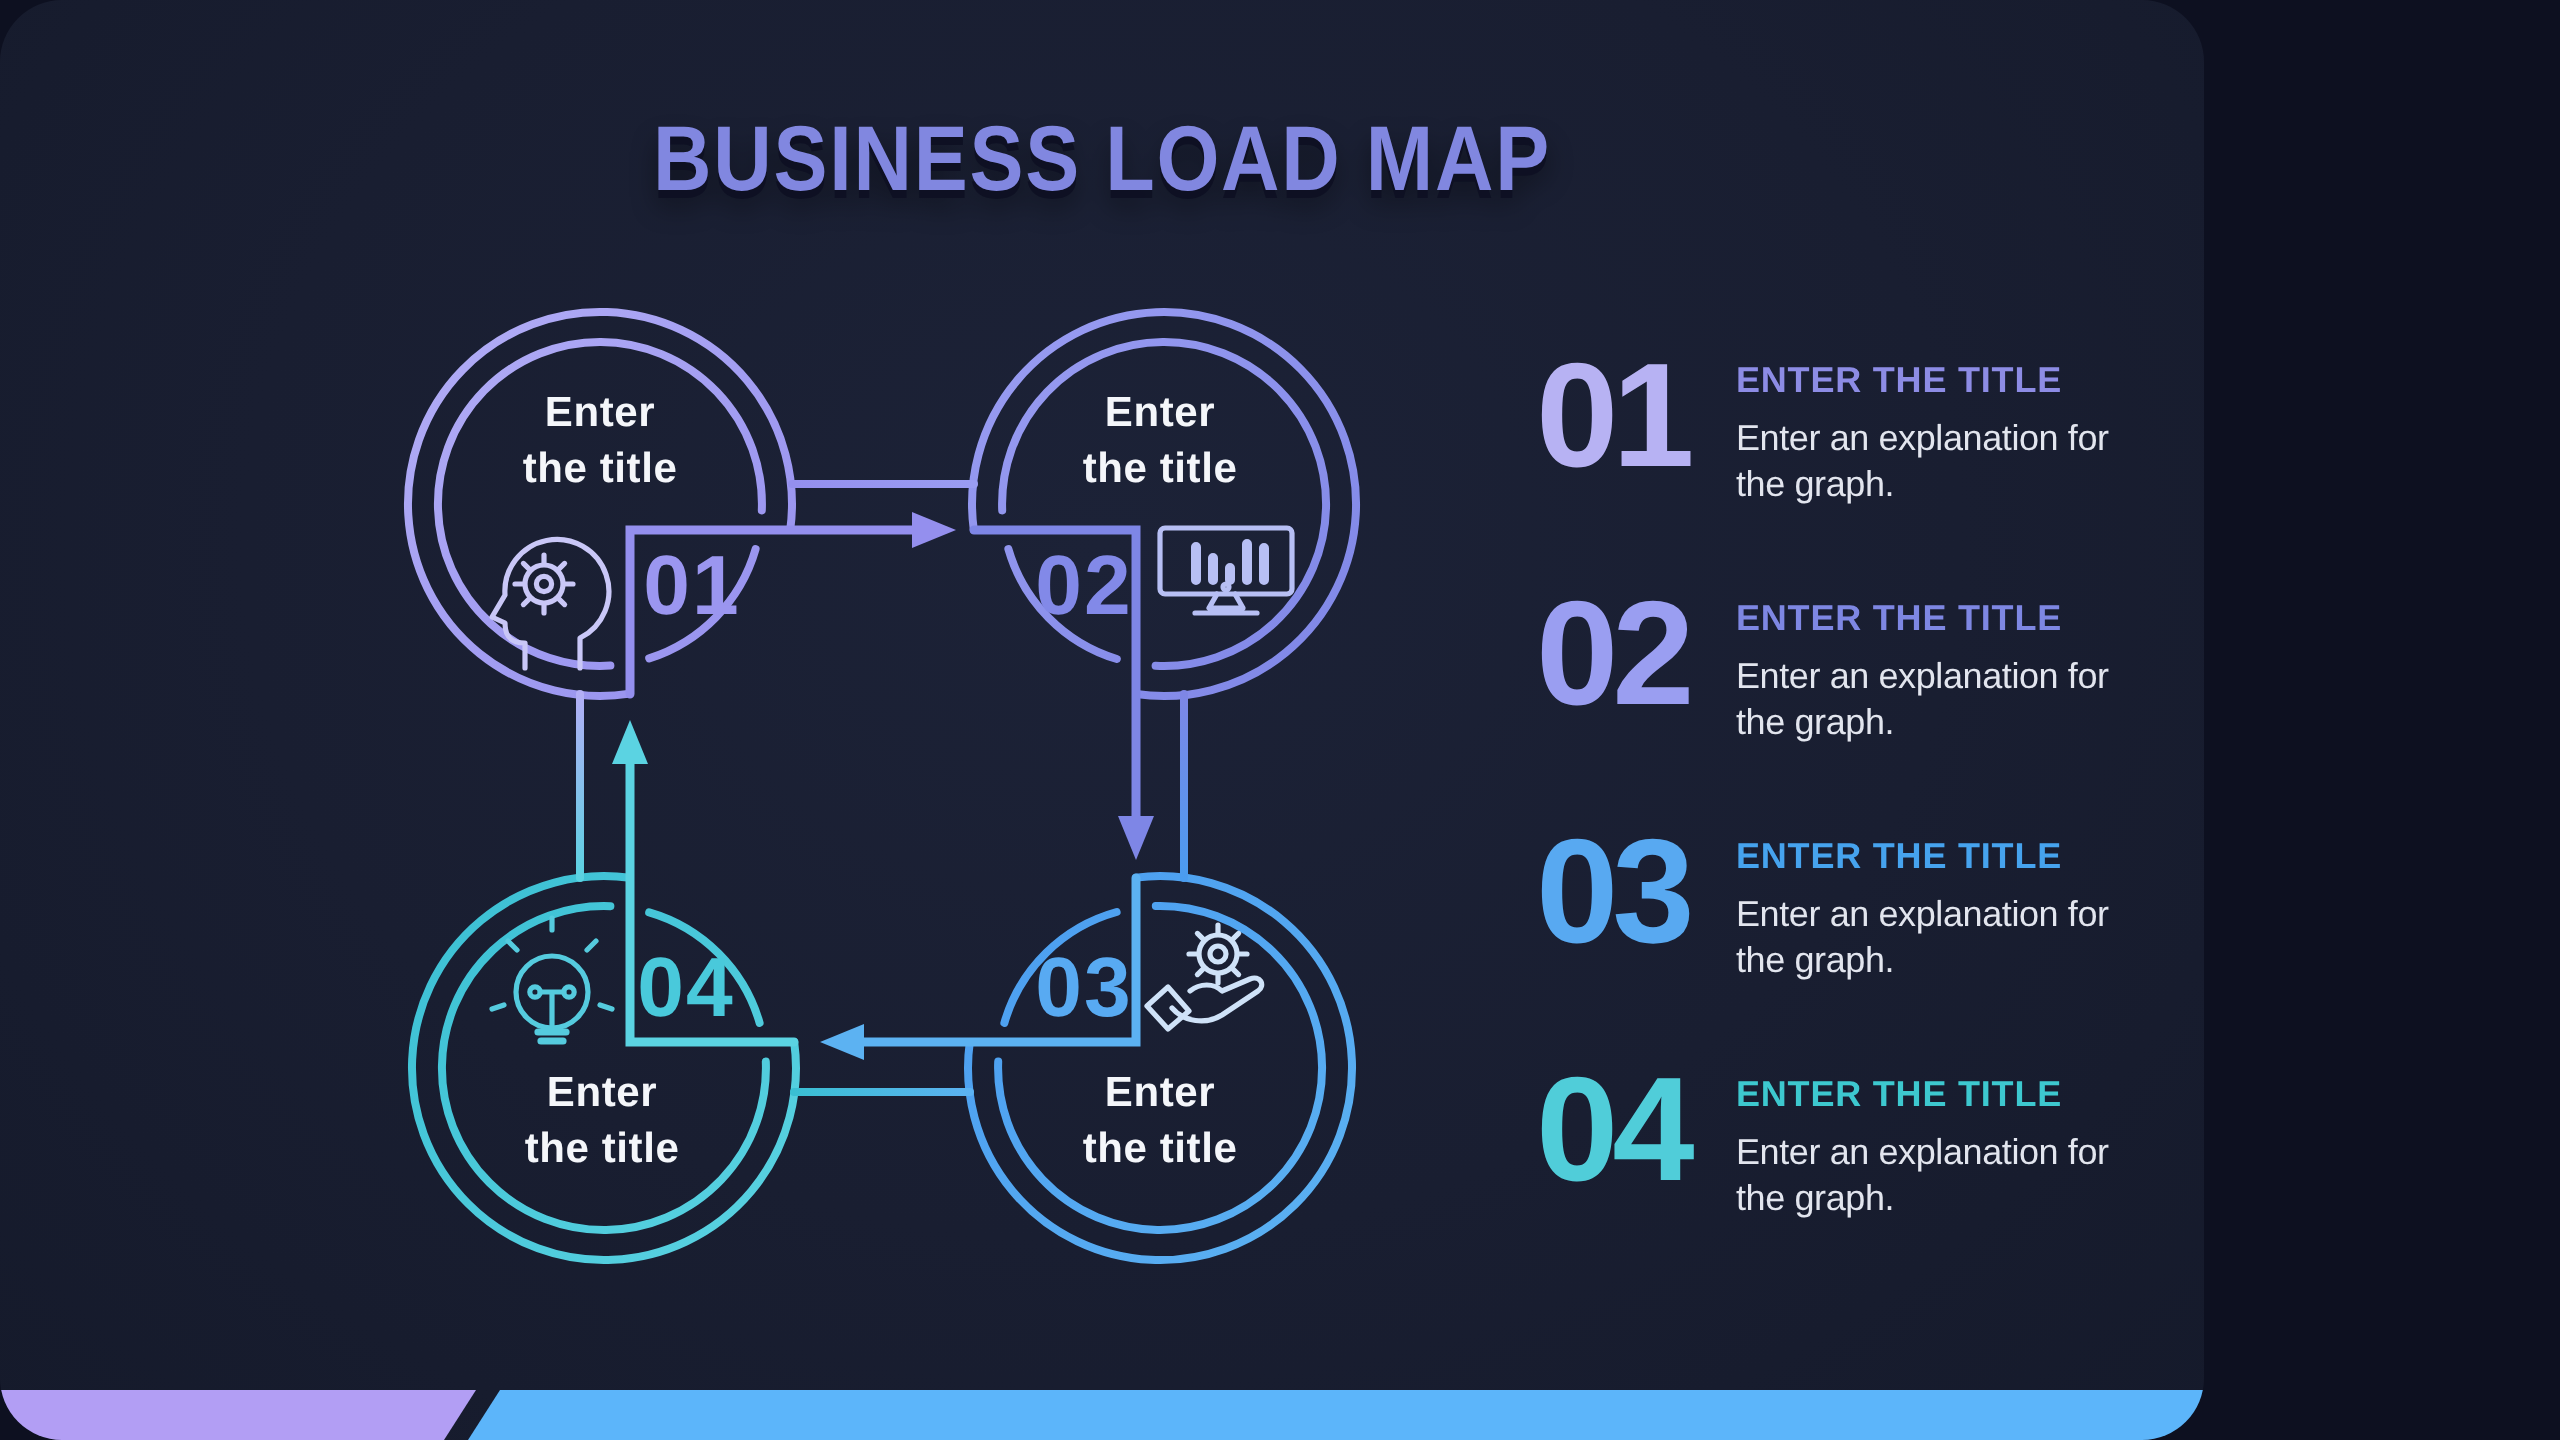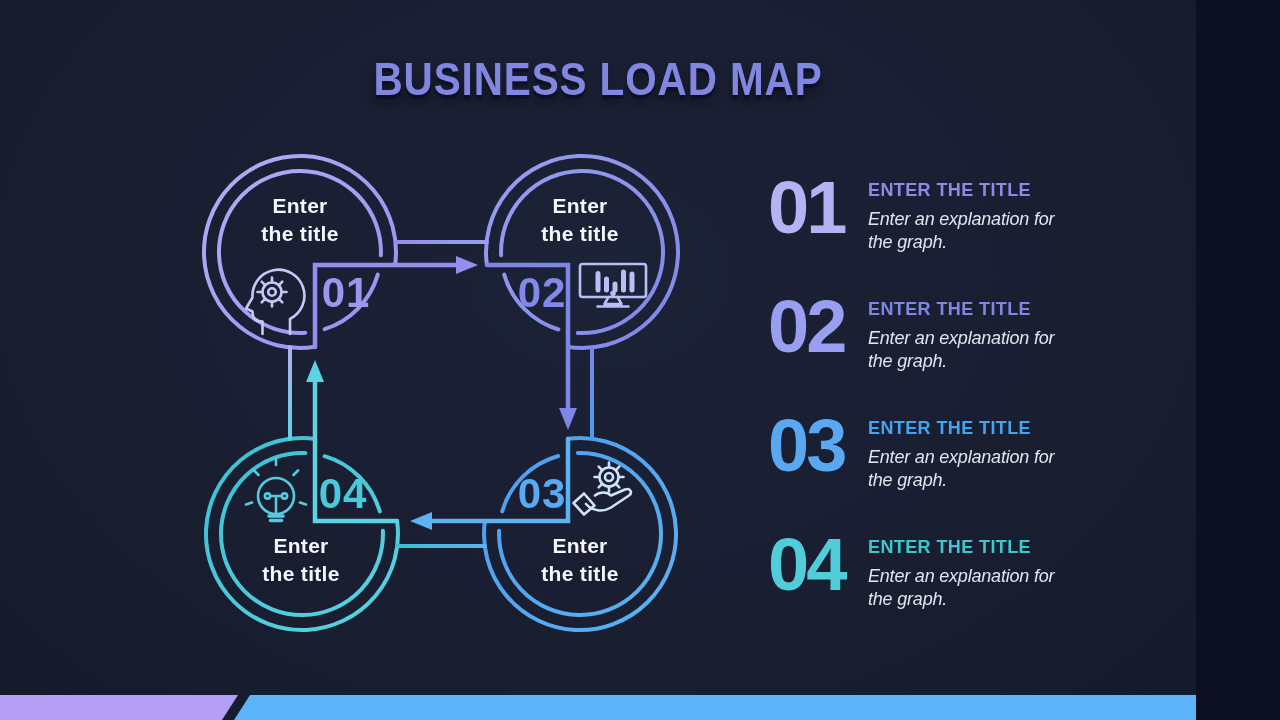--- a/index.html
+++ b/index.html
@@ -1,39 +1,40 @@
 <!DOCTYPE html>
 <html><head>
 <meta charset="utf-8">
 <style>
   html,body{margin:0;padding:0;background:#0d1020;}
   .slide{
-    position:relative;width:1196px;height:720px;overflow:hidden;
+    position:relative;width:1102px;height:720px;overflow:hidden;
     background:radial-gradient(ellipse at 50% 38%, #1c2237 0%, #191e31 55%, #151a2b 100%);
     font-family:"Liberation Sans",sans-serif;
+    border-radius:31px;
   }
   .title{
     position:absolute;top:52px;left:0;right:0;margin:0;text-align:center;
     font-size:46px;font-weight:700;letter-spacing:1px;color:#8187e0;
     transform:scaleX(.88);
     text-shadow:0 4px 0 rgba(13,16,34,.9), 0 8px 14px rgba(0,0,0,.45);
   }
   #flow-svg{position:absolute;left:0;top:0;width:1280px;height:720px;}
   .arc,.connector{fill:none;stroke-width:4;stroke-linecap:round;}
   .bracket{fill:none;stroke-width:4.5;stroke-linecap:round;stroke-linejoin:miter;}
   .icon{fill:none;stroke-width:2.6;stroke-linecap:round;stroke-linejoin:round;}
   .icon .thick{stroke-width:5;}
   .icon .mid{stroke-width:3.6;}
   .node-label{font-family:"Liberation Sans",sans-serif;font-size:21px;font-weight:700;fill:#f4f6fa;text-anchor:middle;letter-spacing:.3px;}
   .node-num{font-family:"Liberation Sans",sans-serif;font-size:42px;font-weight:700;text-anchor:middle;letter-spacing:1px;}
   .legend{position:absolute;left:768px;top:178px;display:flex;flex-direction:column;gap:43px;}
   .legend-row{display:flex;align-items:flex-start;gap:14px;}
   .legend-num{font-size:74px;font-weight:700;line-height:.8;letter-spacing:-3px;width:86px;}
   .legend-title{font-size:18px;font-weight:700;letter-spacing:.4px;margin-top:2px;}
-  .legend-desc{font-size:18px;color:#e2e5ee;line-height:1.28;margin-top:7px;width:215px;letter-spacing:-.2px;font-style:italic;}
+  .legend-desc{font-size:18px;color:#e2e5ee;line-height:1.28;margin-top:7px;width:215px;letter-spacing:-.2px;}
   .stripe{position:absolute;bottom:0;height:25px;}
   .stripe-left{left:0;width:238px;clip-path:polygon(0 0,100% 0,calc(100% - 16px) 100%,0 100%);}
   .stripe-right{left:234px;width:1046px;clip-path:polygon(16px 0,100% 0,100% 100%,0 100%);}
 </style>
 </head>
 <body>
 
 <div class="slide">
 
   <h1 class="title">BUSINESS LOAD MAP</h1>

